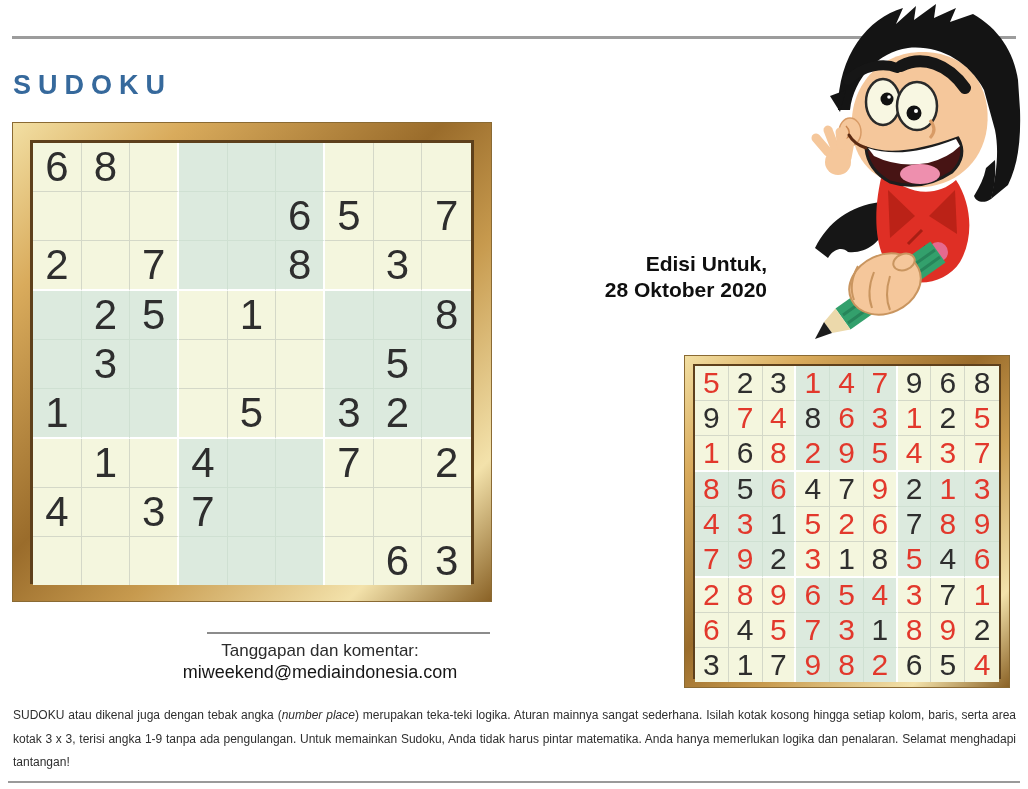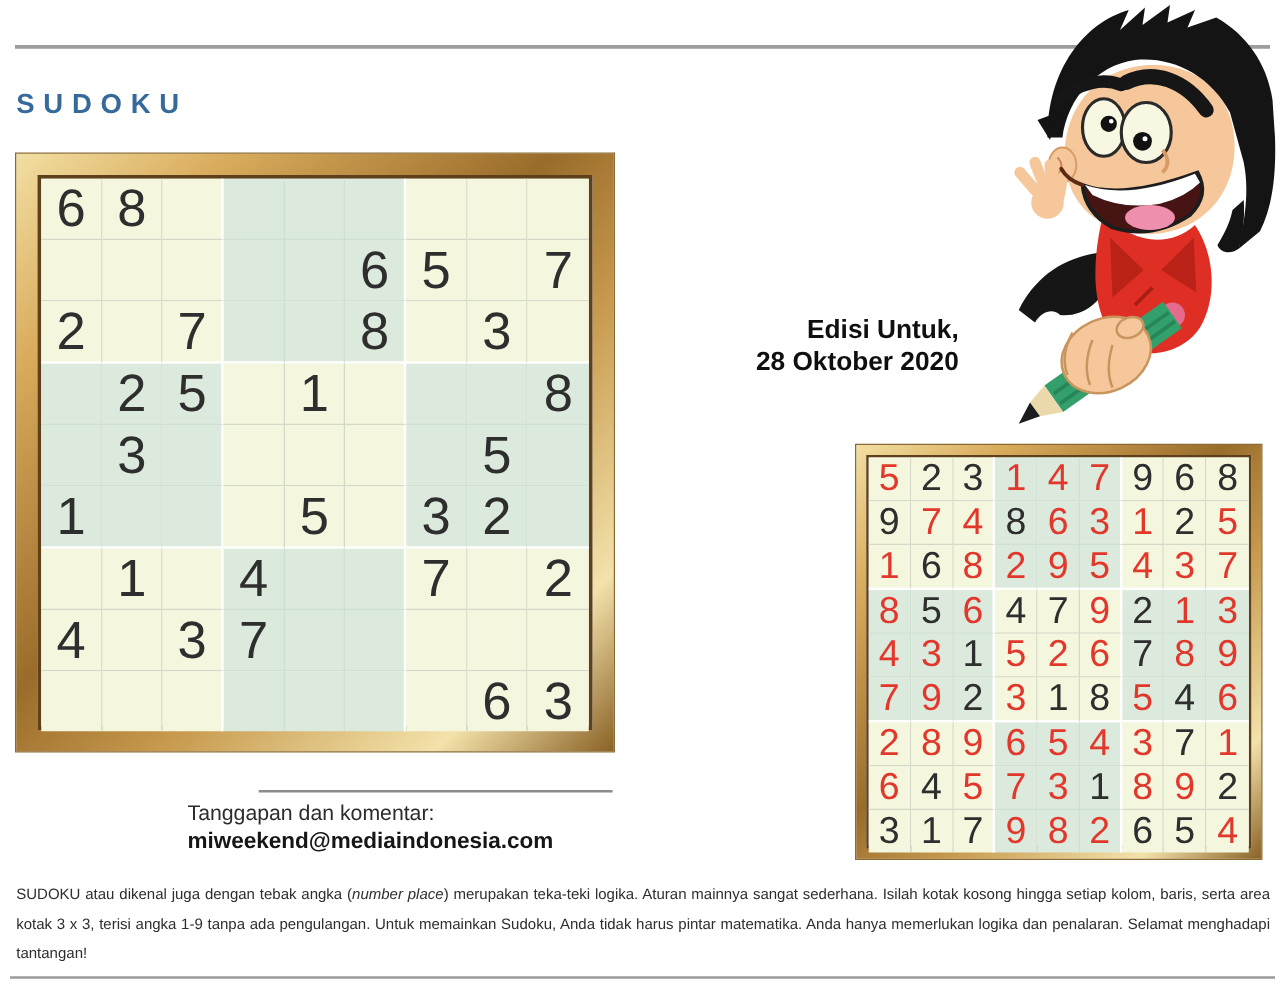--- a/index.html
+++ b/index.html
@@ -5,21 +5,21 @@
   html,body{margin:0;padding:0;background:#fff;}
   body{width:1028px;height:789px;position:relative;overflow:hidden;
        font-family:"Liberation Sans", sans-serif;}
   .abs{position:absolute;}
 
   .rule{background:#9c9c9c;}
   #top-rule{left:12px;top:36px;width:1004px;height:3px;z-index:1;}
   #bottom-rule{left:8px;top:781px;width:1012px;height:2px;background:#9a9a9a;}
   #feedback-rule{left:207px;top:632px;width:283px;height:2px;background:#8c8c8c;}
 
-  #page-title{left:13px;top:70px;font-size:22px;font-weight:bold;
+  #page-title{left:13px;top:70px;font-size:27px;font-weight:bold;
               letter-spacing:7px;color:#36699c;}
 
   
   .goldframe{box-sizing:border-box;
      background:linear-gradient(135deg,#f2dfa3 0%,#d9ab5c 18%,#9a6c2b 45%,
                 #c79a4e 62%,#f3e2ab 85%,#8a6226 100%);
      border:1px solid #8a6a33;}
   .goldframe-inner{width:100%;height:100%;box-sizing:border-box;
      border:3px solid #5e401b;background:#fff;}
   #puzzle-frame{left:12px;top:122px;width:480px;height:480px;padding:17px;}
@@ -37,23 +37,23 @@
   .cell.hblk{border-bottom:2px solid #ffffff;}
   .sgrid .cell:nth-child(9n){border-right:none;}
   .sgrid .cell:nth-last-child(-n+9){border-bottom:none;}
   #puzzle-grid .cell{font-size:42px;}
   #answer-grid .cell{font-size:30px;}
   #answer-grid .cell.red{color:#e2382c;}
 
   #answer-caption{left:545px;top:251px;width:222px;text-align:right;
       font-size:21px;font-weight:bold;line-height:26px;color:#0f0f0f;}
 
-  #feedback{left:150px;top:640px;width:340px;text-align:left;color:#2b2b2b;}
+  #feedback{left:150px;top:640px;width:340px;text-align:center;color:#2b2b2b;}
   #feedback .label{font-size:17px;line-height:21px;}
-  #feedback .email{font-size:18px;font-weight:bold;line-height:23px;color:#161616;}
+  #feedback .email{font-size:18px;font-weight:normal;line-height:23px;color:#161616;}
 
   #description{left:13px;top:704px;width:1003px;font-size:12px;
       line-height:23.5px;color:#2e2e2e;text-align:justify;}
   #description .it{font-style:italic;}
 
   #mascot{left:788px;top:0;width:240px;height:356px;z-index:3;pointer-events:none;}
 </style>
 </head>
 <body>
 

